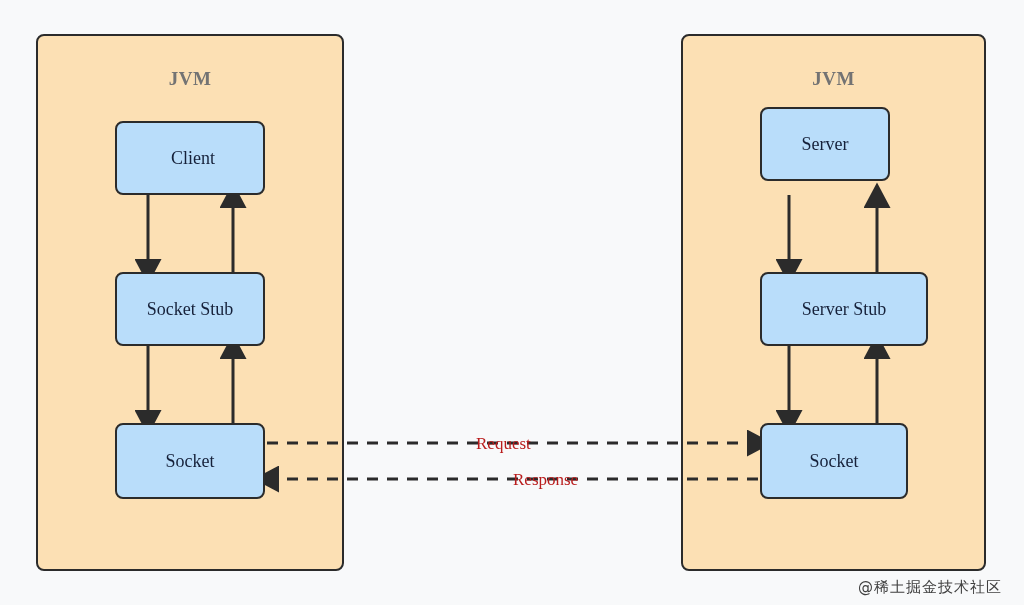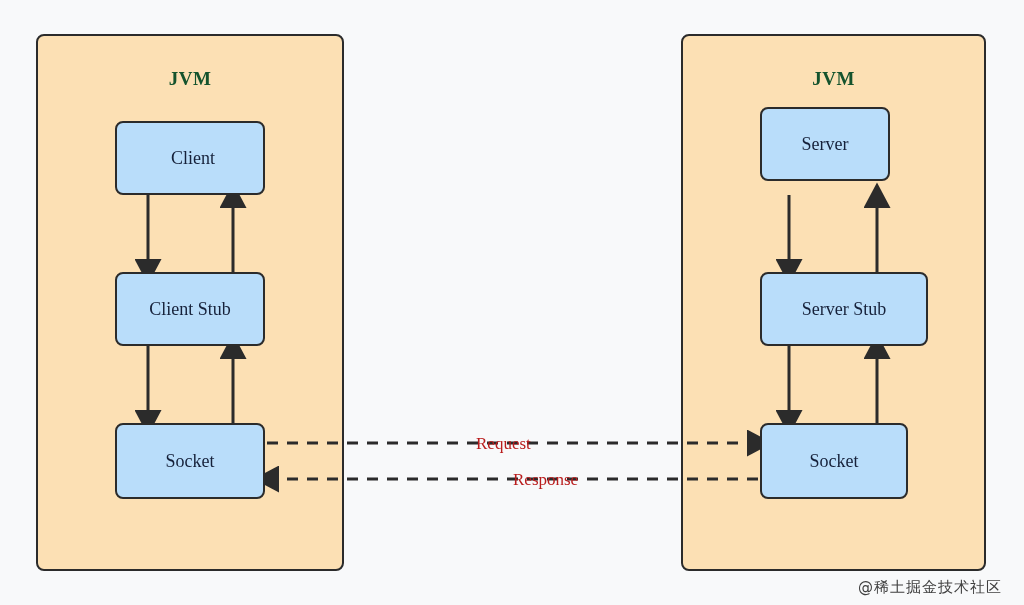--- a/index.html
+++ b/index.html
@@ -39,21 +39,21 @@
     height: 537px;
   }
   .jvm-title {
     position: absolute;
     top: 32px;
     left: 0;
     width: 100%;
     text-align: center;
     font-weight: bold;
     font-size: 19px;
-    color: #14532d;
+    color: #737373;
     letter-spacing: 0.5px;
   }
   .node-box {
     position: absolute;
     background: #b9ddfa;
     border: 2.5px solid #2b2b2b;
     border-radius: 8px;
     box-sizing: border-box;
     display: flex;
     align-items: center;
@@ -153,21 +153,21 @@
 
     <g>
       <line x1="758" y1="479" x2="276" y2="479" stroke="#2b2b2b" stroke-width="3" stroke-dasharray="11,9" marker-end="url(#arrowhead)"></line>
     </g>
   </svg>
 
   <div class="node-box" id="box-client">
     <span>Client</span>
   </div>
   <div class="node-box" id="box-client-stub">
-    <span>Client Stub</span>
+    <span>Socket Stub</span>
   </div>
   <div class="node-box" id="box-socket-left">
     <span>Socket</span>
   </div>
 
   <div class="node-box" id="box-server">
     <span>Server</span>
   </div>
   <div class="node-box" id="box-server-stub">
     <span>Server Stub</span>

